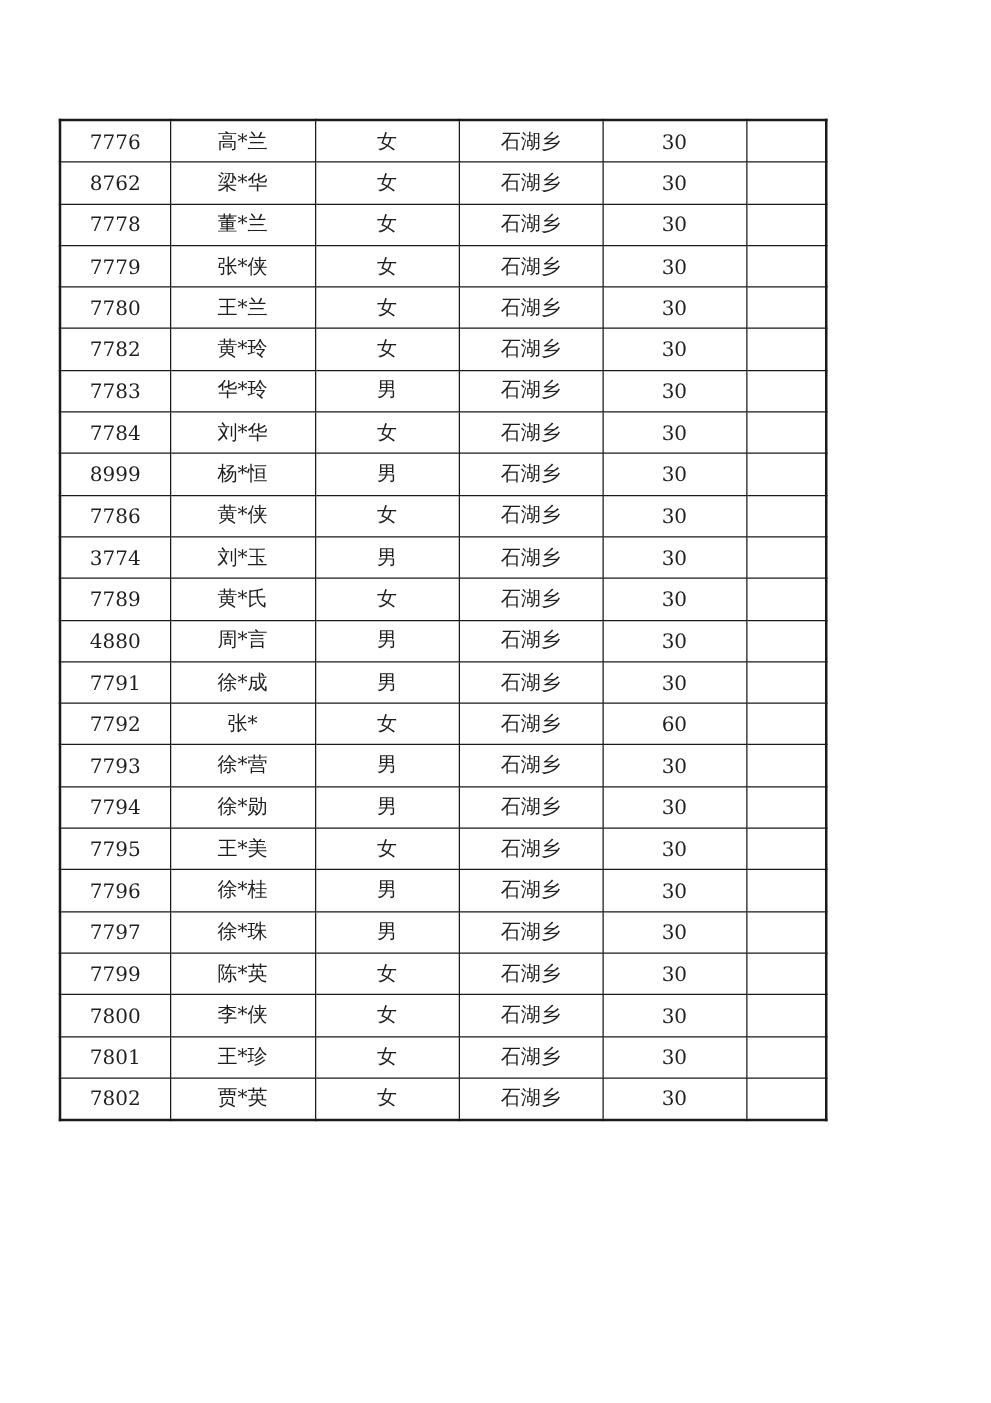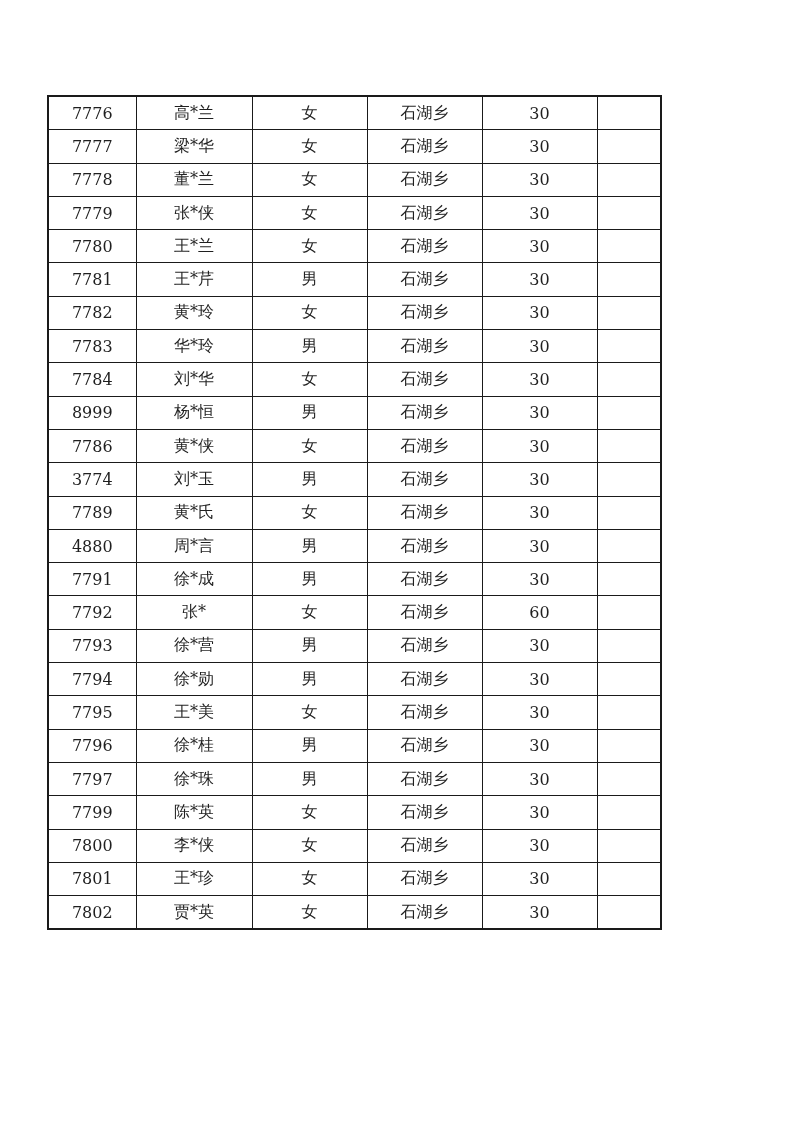--- a/index.html
+++ b/index.html
@@ -58,21 +58,21 @@
     <tbody>
         <tr>
           <td>7776</td>
           <td>高*兰</td>
           <td>女</td>
           <td>石湖乡</td>
           <td>30</td>
           <td></td>
         </tr>
         <tr>
-          <td>7777</td>
+          <td>8762</td>
           <td>梁*华</td>
           <td>女</td>
           <td>石湖乡</td>
           <td>30</td>
           <td></td>
         </tr>
         <tr>
           <td>7778</td>
           <td>董*兰</td>
           <td>女</td>
@@ -85,28 +85,20 @@
           <td>张*侠</td>
           <td>女</td>
           <td>石湖乡</td>
           <td>30</td>
           <td></td>
         </tr>
         <tr>
           <td>7780</td>
           <td>王*兰</td>
           <td>女</td>
-          <td>石湖乡</td>
-          <td>30</td>
-          <td></td>
-        </tr>
-        <tr>
-          <td>7781</td>
-          <td>王*芹</td>
-          <td>男</td>
           <td>石湖乡</td>
           <td>30</td>
           <td></td>
         </tr>
         <tr>
           <td>7782</td>
           <td>黄*玲</td>
           <td>女</td>
           <td>石湖乡</td>
           <td>30</td>

